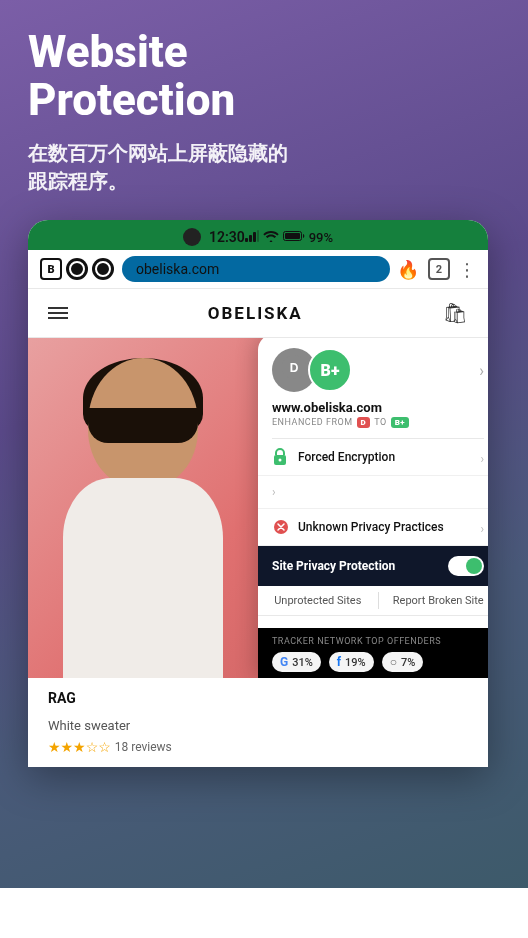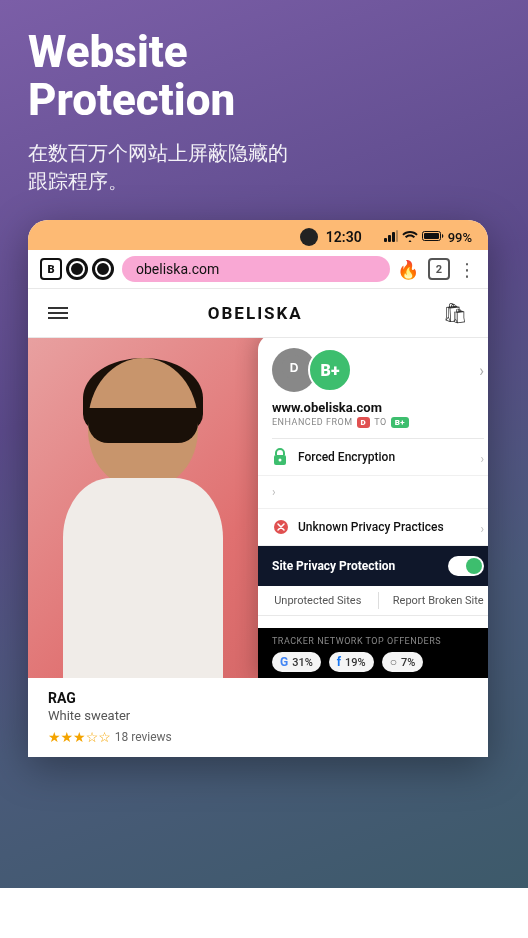--- a/index.html
+++ b/index.html
@@ -30,48 +30,47 @@
 
     .hero-title {
       font-size: 44px;
       font-weight: 800;
       line-height: 1.1;
       margin-bottom: 14px;
     }
 
     .hero-subtitle {
       font-size: 20px;
-      font-weight: 400;
+      font-weight: 700;
       line-height: 1.4;
       color: rgba(255,255,255,0.92);
     }
 
     
     .phone-mockup {
       position: absolute;
       top: 220px;
       left: 28px;
       right: 0;
       width: 460px;
       background: white;
       border-radius: 20px 20px 0 0;
       overflow: hidden;
       box-shadow: 0 10px 40px rgba(0,0,0,0.35);
     }
 
     
     .status-bar {
-      background: #fdba74;
-      display: flex;
-      align-items: center;
-      justify-content: flex-end;
+      background: #15803d;
+      display: flex;
+      align-items: center;
+      justify-content: center;
       padding: 8px 16px 4px;
       font-size: 13px;
       font-weight: 600;
-      gap: 22px;
     }
 
     .status-left {
       display: flex;
       align-items: center;
       gap: 4px;
     }
 
     .camera-dot {
       width: 18px;
@@ -140,21 +139,21 @@
     .icon-n1::after, .icon-n2::after {
       content: '';
       width: 12px;
       height: 12px;
       border: 2px solid white;
       border-radius: 50%;
     }
 
     .url-bar {
       flex: 1;
-      background: #f9a8d4;
+      background: #0369a1;
       border-radius: 20px;
       padding: 5px 14px;
       font-size: 14px;
       color: #111;
     }
 
     .browser-icons-right {
       display: flex;
       align-items: center;
       gap: 8px;
@@ -538,21 +537,21 @@
 
     .product-title {
       font-size: 14px;
       font-weight: 700;
       color: #111;
     }
 
     .product-subtitle {
       font-size: 13px;
       color: #555;
-      margin-top: 2px;
+      margin-top: 12px;
     }
 
     .star-rating {
       display: flex;
       align-items: center;
       gap: 4px;
       margin-top: 6px;
     }
 
     .stars {

